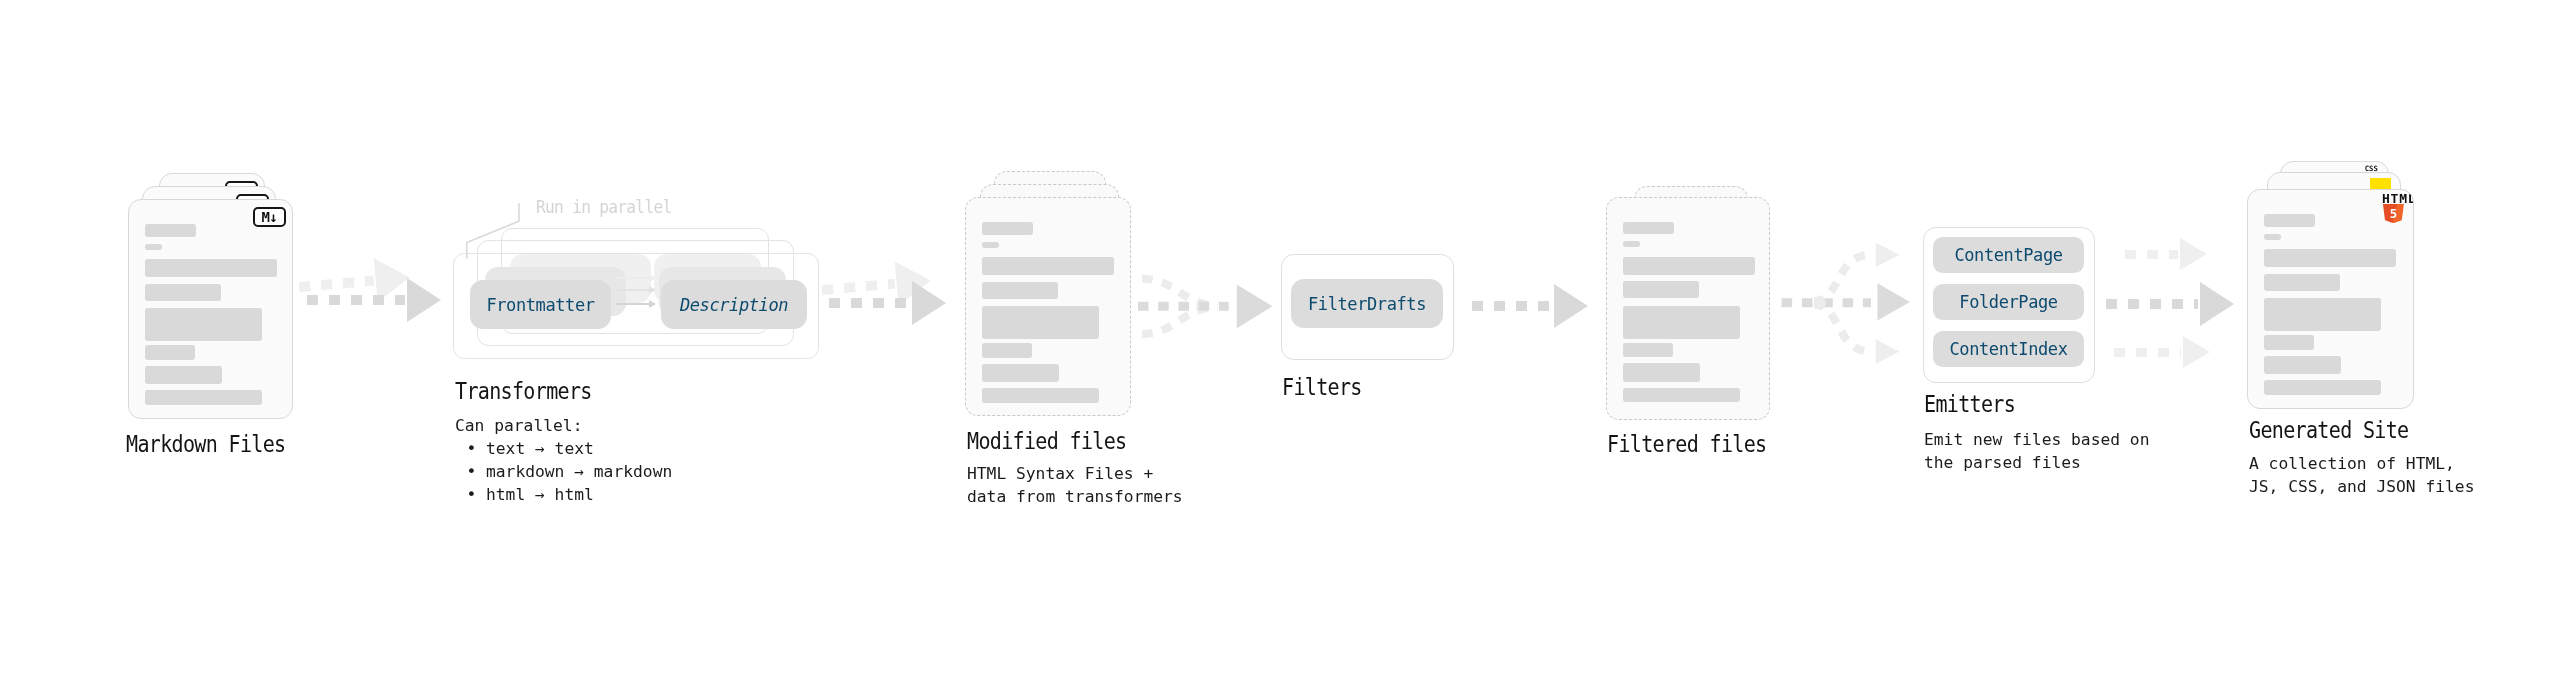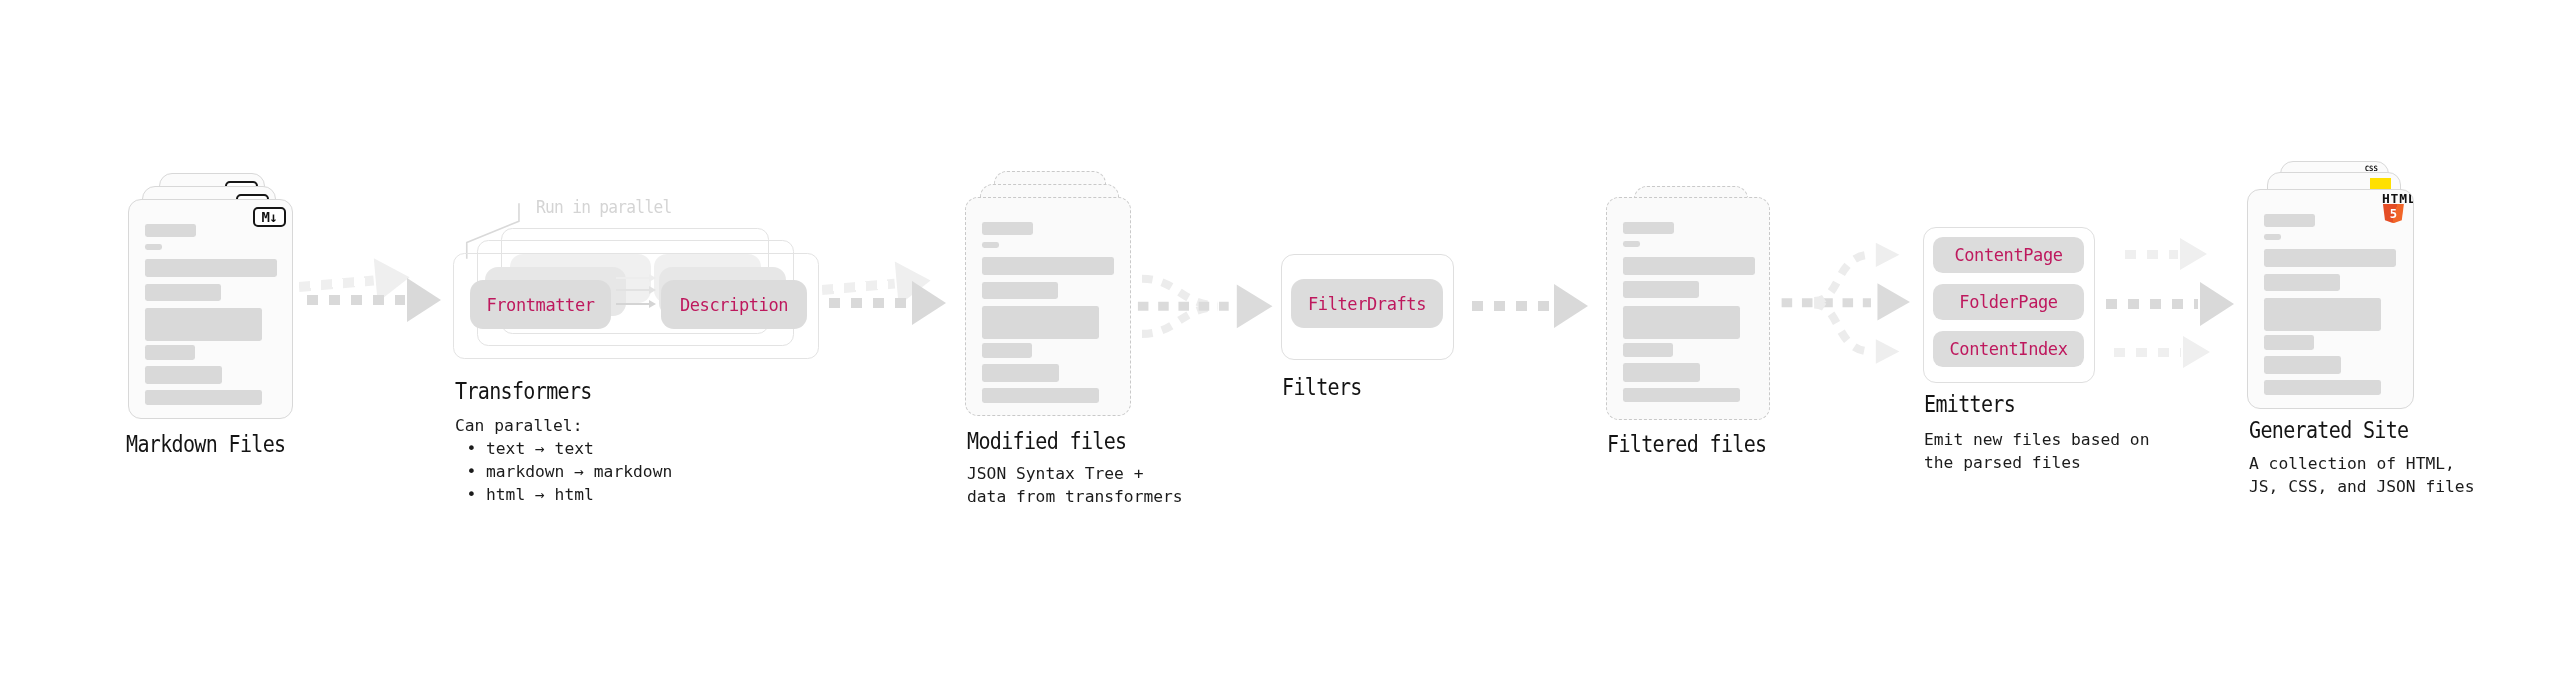--- a/index.html
+++ b/index.html
@@ -39,21 +39,21 @@
   .h5-badge .t { font-size:13px; line-height:8.1px; font-weight:bold; letter-spacing:0.8px; color:#111; }
   .h5-badge .shield { width:21px; height:19.5px; margin:0.8px auto 0;
     background:linear-gradient(105deg,#e44d26 55%,#f16529 55%);
     clip-path:polygon(0 0,100% 0,90% 84%,50% 100%,10% 84%);
     color:#fff; font-size:12.2px; font-weight:bold;
     display:flex; align-items:center; justify-content:center; }
 
   
   .tcontainer { position:absolute; border:1.6px solid #e3e3e3; border-radius:11.4px; background:transparent; }
   .obox { position:absolute; border:1.6px solid #dfdfdf; border-radius:13px; background:#fff; }
-  .pill { position:absolute; background:#dcdcdc; border-radius:13px; color:#be185d;
+  .pill { position:absolute; background:#dcdcdc; border-radius:13px; color:#0c4a6e;
     display:flex; align-items:center; justify-content:center;
     font-size:17px; letter-spacing:-0.4px; z-index:6; }
   .pill.ghost1 { background:#e7e7e7; z-index:5; }
   .pill.ghost2 { background:#f0f0f0; z-index:4; }
   .pill.small { border-radius:9.8px; }
 
   
   .sec-title { position:absolute; font-size:23.6px; color:#141414; letter-spacing:-0.8px;
     transform:scaleX(0.85); transform-origin:left top; white-space:nowrap; }
   .sec-desc { position:absolute; font-size:16.3px; line-height:23px; color:#1b1b1b;
@@ -126,21 +126,21 @@
   <div class="tcontainer" style="left:501px; top:228px; width:268px; height:106px;"></div>
   <div class="tcontainer" style="left:477px; top:240px; width:317px; height:106px;"></div>
   <div class="tcontainer" style="left:453px; top:253px; width:366px; height:106px;"></div>
 
   <div class="pill ghost2" style="left:510px; top:254px; width:141px; height:49px;"></div>
   <div class="pill ghost1" style="left:485px; top:267px; width:141px; height:49px;"></div>
   <div class="pill" style="left:462px; top:280px; width:141px; height:49px;margin-left:8px;">Frontmatter</div>
 
   <div class="pill ghost2" style="left:654px; top:254px; width:107px; height:49px;"></div>
   <div class="pill ghost1" style="left:659px; top:267px; width:127px; height:49px;"></div>
-  <div class="pill" style="left:661px; top:280px; width:146px; height:49px;">Description</div>
+  <div class="pill" style="left:661px; top:280px; width:146px; height:49px;font-style:italic;">Description</div>
 
   <div class="mini" style="left:616px; top:277px; --c:#ededed;"></div>
   <div class="mini" style="left:616px; top:289px; --c:#e2e2e2;"></div>
   <div class="mini" style="left:616px; top:303px; --c:#d4d4d4;"></div>
 
   <div class="sec-title" style="left:455px; top:377px;">Transformers</div>
   <div class="sec-desc" style="left:455px; top:414px;">
     <div>Can parallel:</div>
     <div class="indent">• text → text</div>
     <div class="indent">• markdown → markdown</div>
@@ -165,21 +165,21 @@
       <div class="bar b3"></div>
       <div class="bar b4"></div>
       <div class="bar b5"></div>
       <div class="bar b6"></div>
       <div class="bar b7"></div>
       <div class="bar b8"></div>
     </div>
   </div>
   <div class="sec-title" style="left:967px; top:427px;">Modified files</div>
   <div class="sec-desc" style="left:967px; top:462px;">
-    <div>JSON Syntax Tree +</div>
+    <div>HTML Syntax Files +</div>
     <div>data from transformers</div>
   </div>
 
   <svg class="svgarrow" style="left:1136px; top:269px;" width="140" height="77" viewBox="0 0 172 95">
     <path d="M 7 12 C 50 12 55 44 100 45" fill="none" stroke="#ececec" stroke-width="10" stroke-dasharray="13 12"></path>
     <path d="M 7 80 C 50 80 55 48 100 47" fill="none" stroke="#ececec" stroke-width="10" stroke-dasharray="13 12"></path>
     <line x1="2" y1="46" x2="114" y2="46" stroke="#dbdbdb" stroke-width="11" stroke-dasharray="13 12"></line>
     <polygon points="124,19 124,73 168,46" fill="#dbdbdb"></polygon>
   </svg>
 

